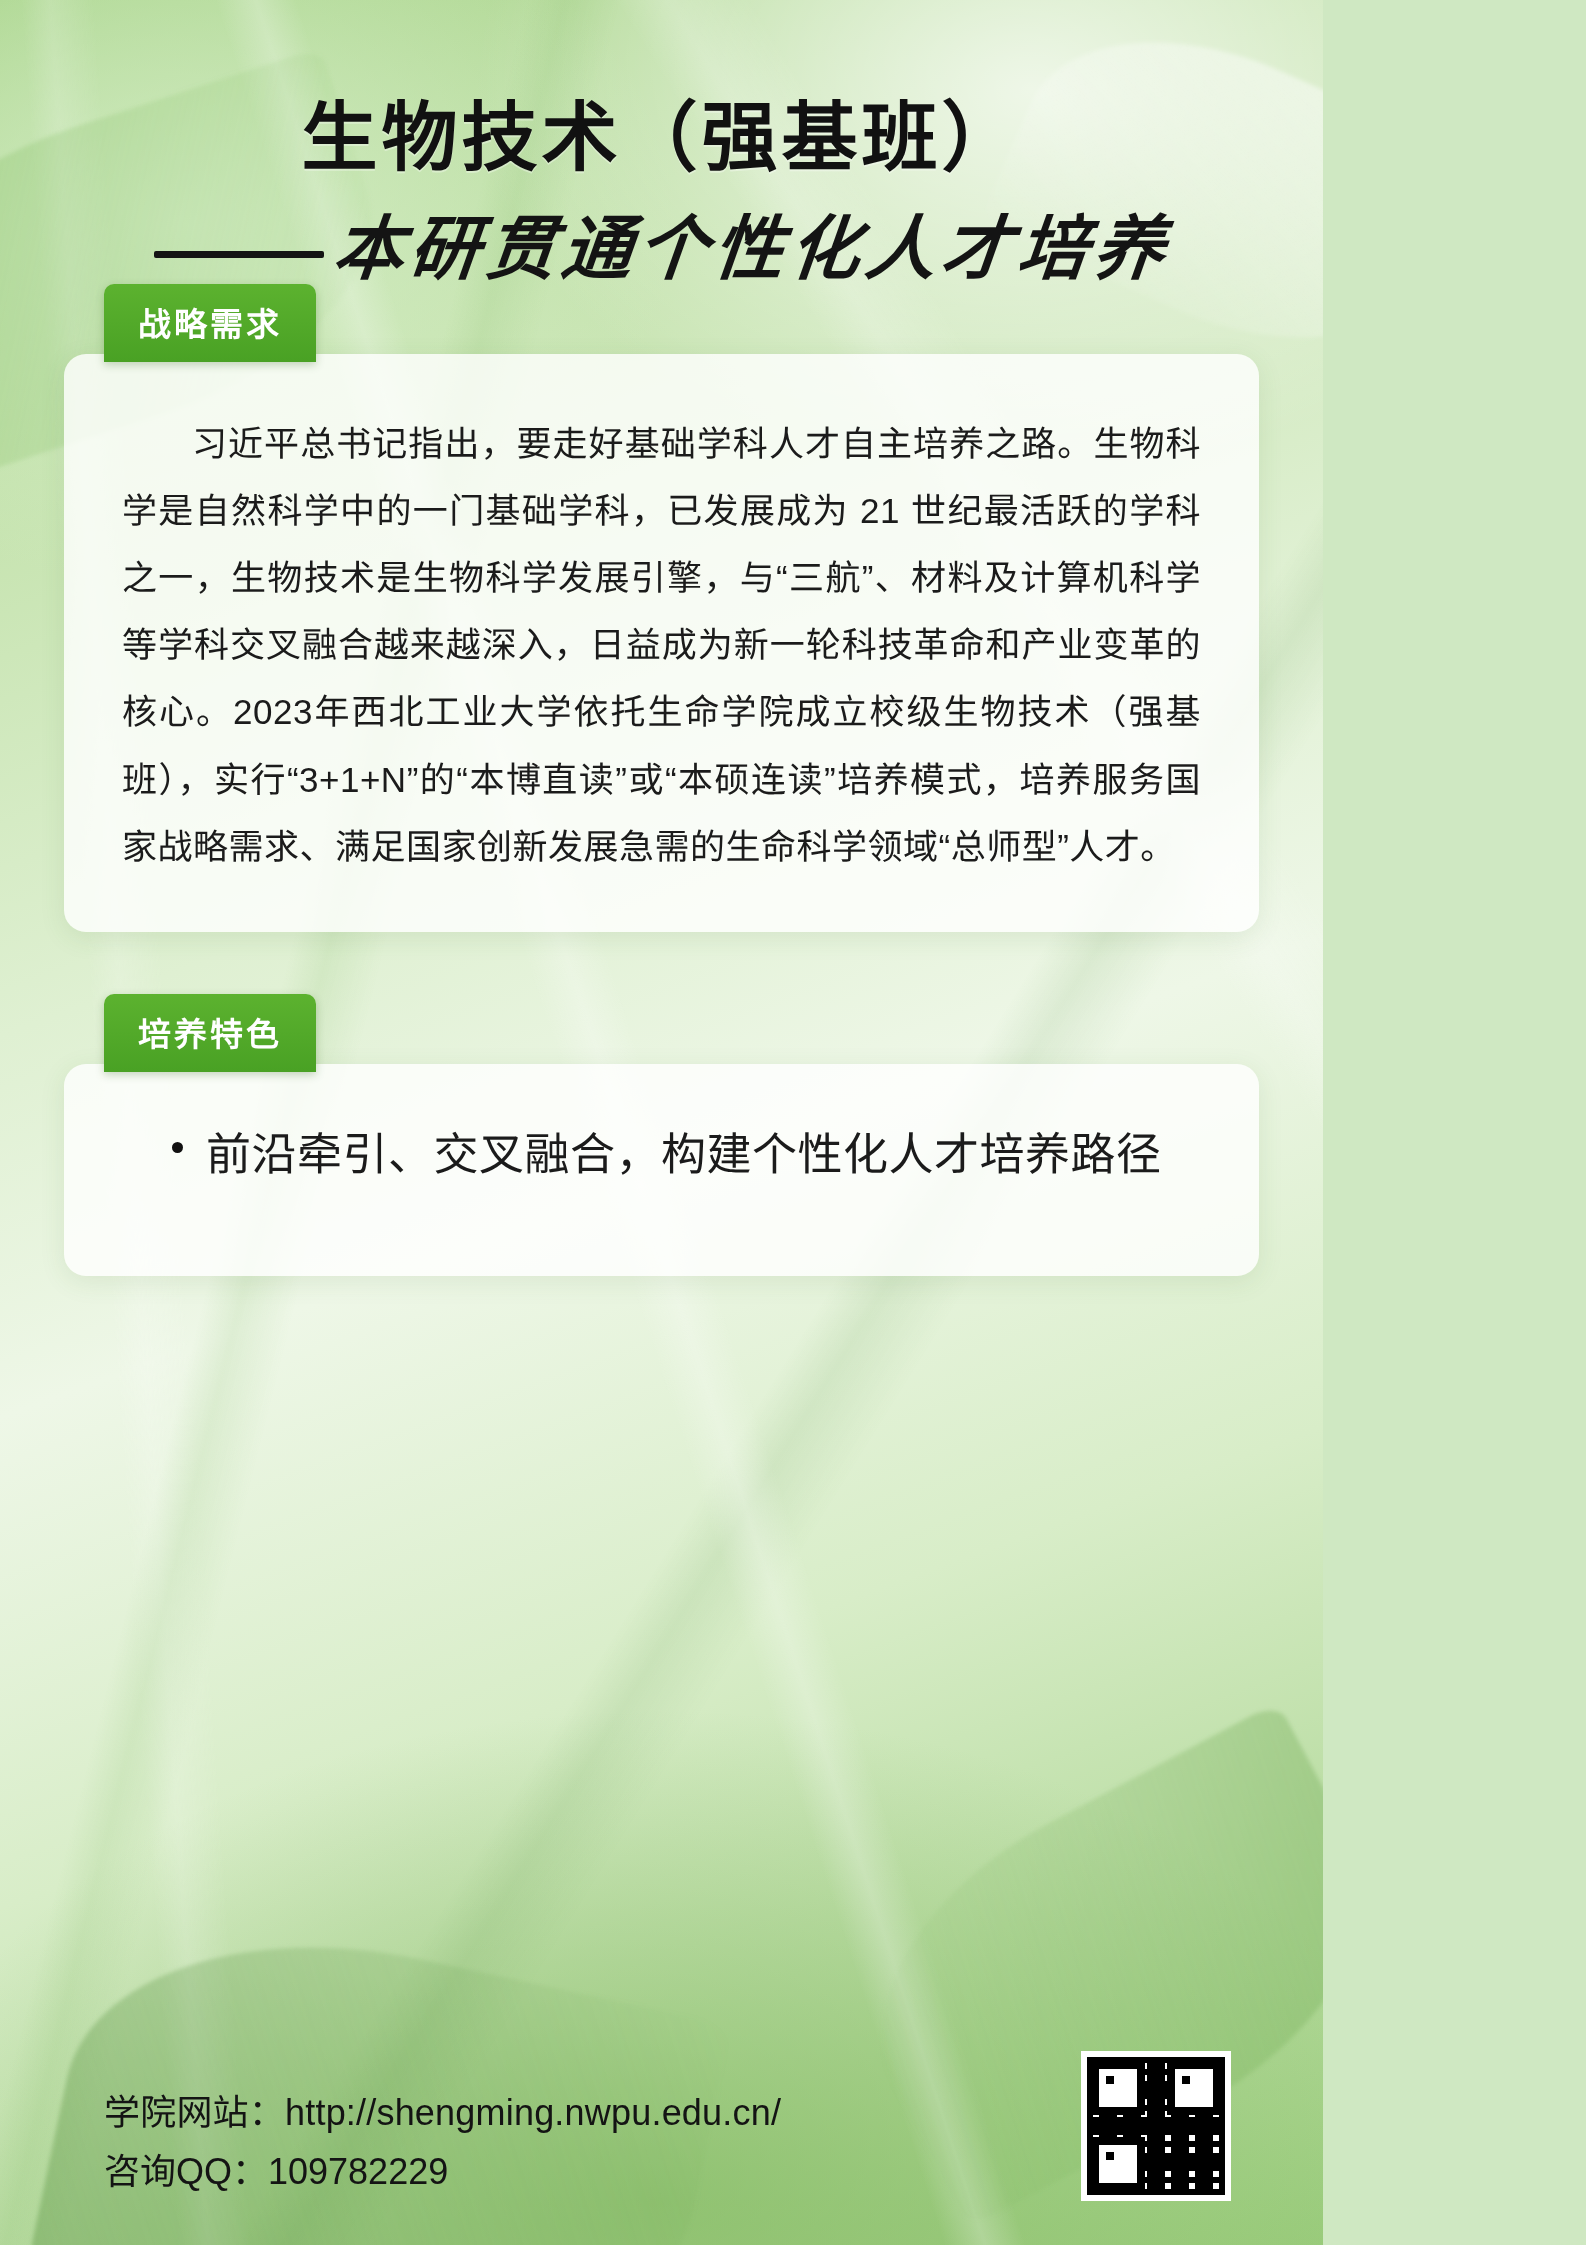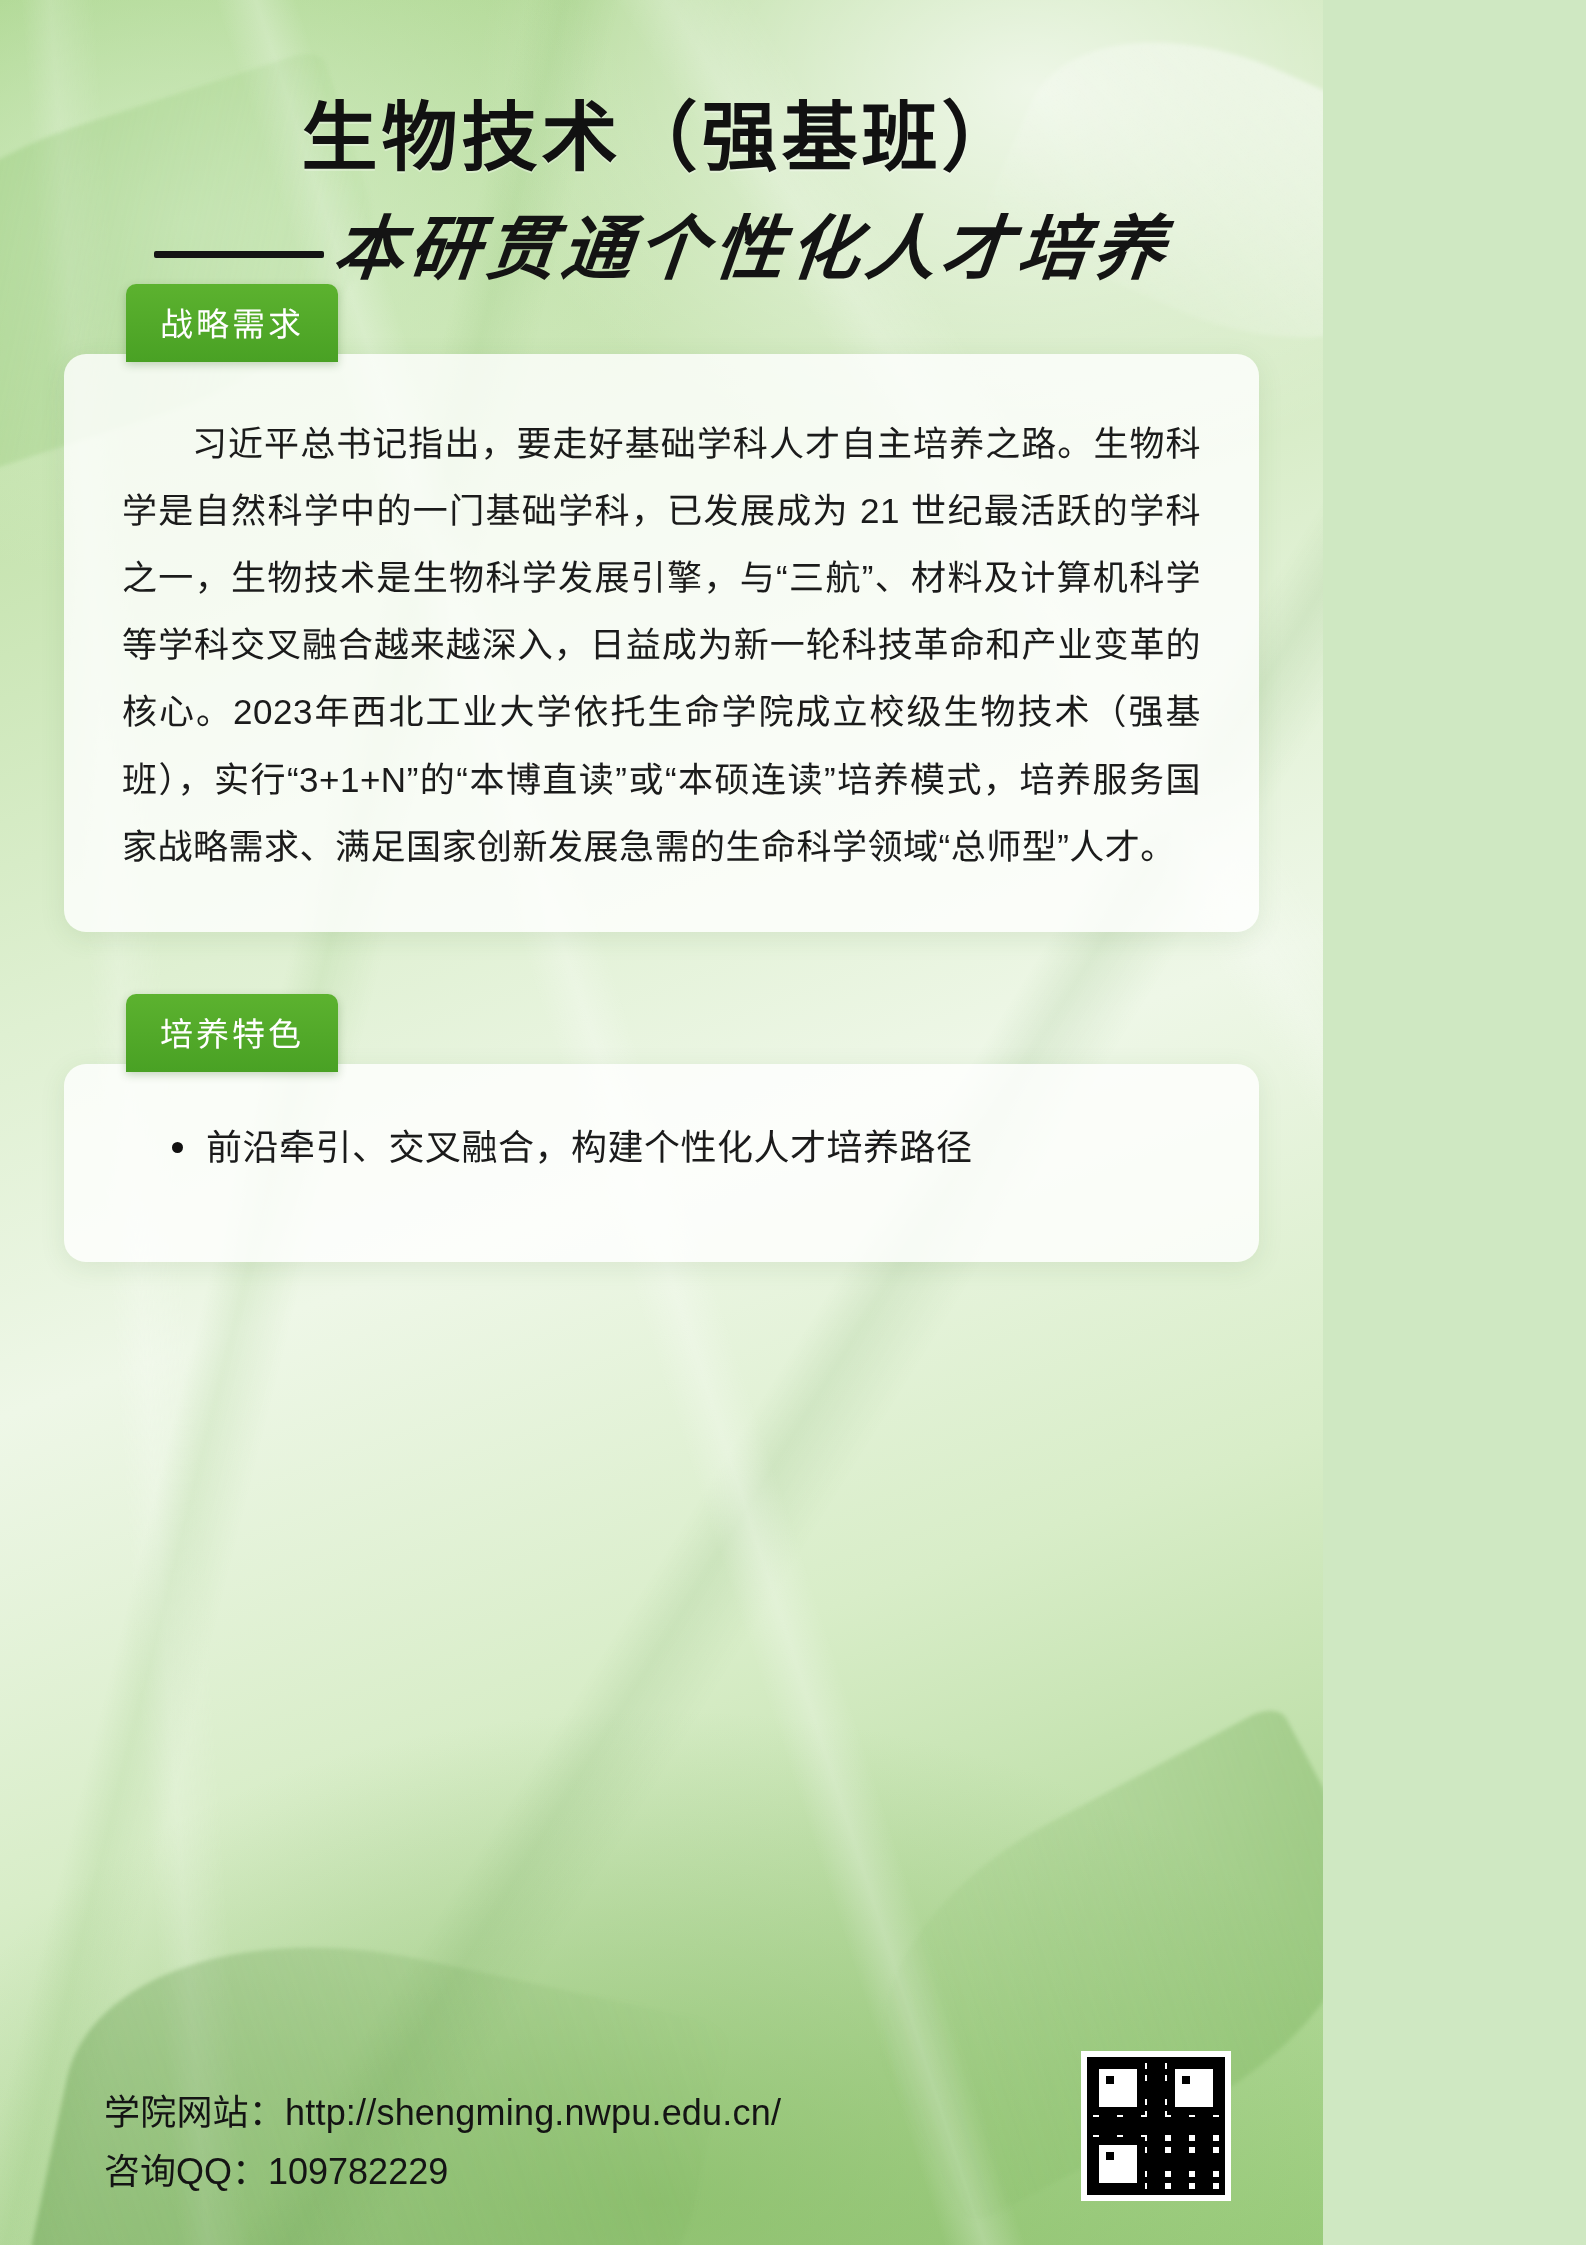--- a/index.html
+++ b/index.html
@@ -98,26 +98,26 @@
   .section {
     position: relative;
     margin: 0 64px;
   }
   .section + .section { margin-top: 62px; }
 
   .badge {
     position: relative;
     z-index: 3;
     display: inline-block;
-    margin-left: 62px;
+    margin-left: 40px;
     padding: 14px 34px 16px;
     background: linear-gradient(180deg, #5cb22f 0%, #49a124 100%);
     color: #ffffff;
     font-size: 33px;
-    font-weight: normal;
+    font-weight: bold;
     letter-spacing: 3px;
     border-radius: 10px 10px 0 0;
     box-shadow: 0 3px 8px rgba(40,90,20,0.25);
   }
   .card {
     position: relative;
     margin-top: -8px;
     background: rgba(255,255,255,0.80);
     border-radius: 22px;
     padding: 56px 58px 52px;
@@ -134,21 +134,21 @@
     letter-spacing: 0.5px;
   }
 
   ul.bullets {
     margin: 0;
     padding: 0 0 0 46px;
     list-style: none;
   }
   ul.bullets li {
     position: relative;
-    font-size: 36px;
+    font-size: 45px;
     line-height: 1.55;
     color: #1b1b1b;
     padding: 0 0 0 38px;
     margin: 0 0 30px 0;
     letter-spacing: 0.5px;
   }
   ul.bullets li:last-child { margin-bottom: 0; }
   ul.bullets li::before {
     content: "";
     position: absolute;

